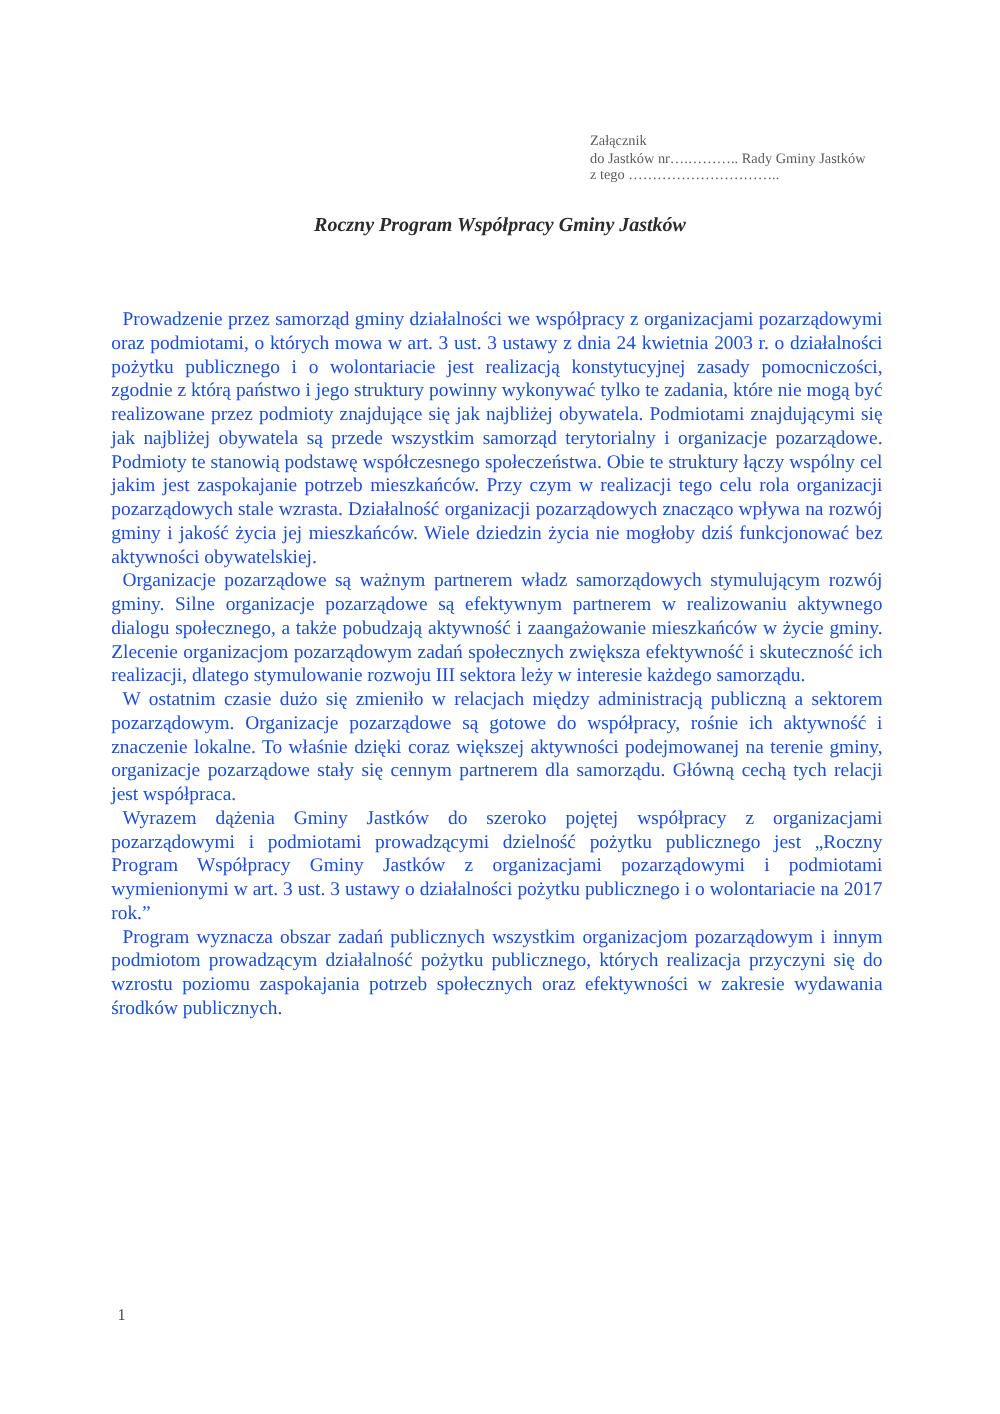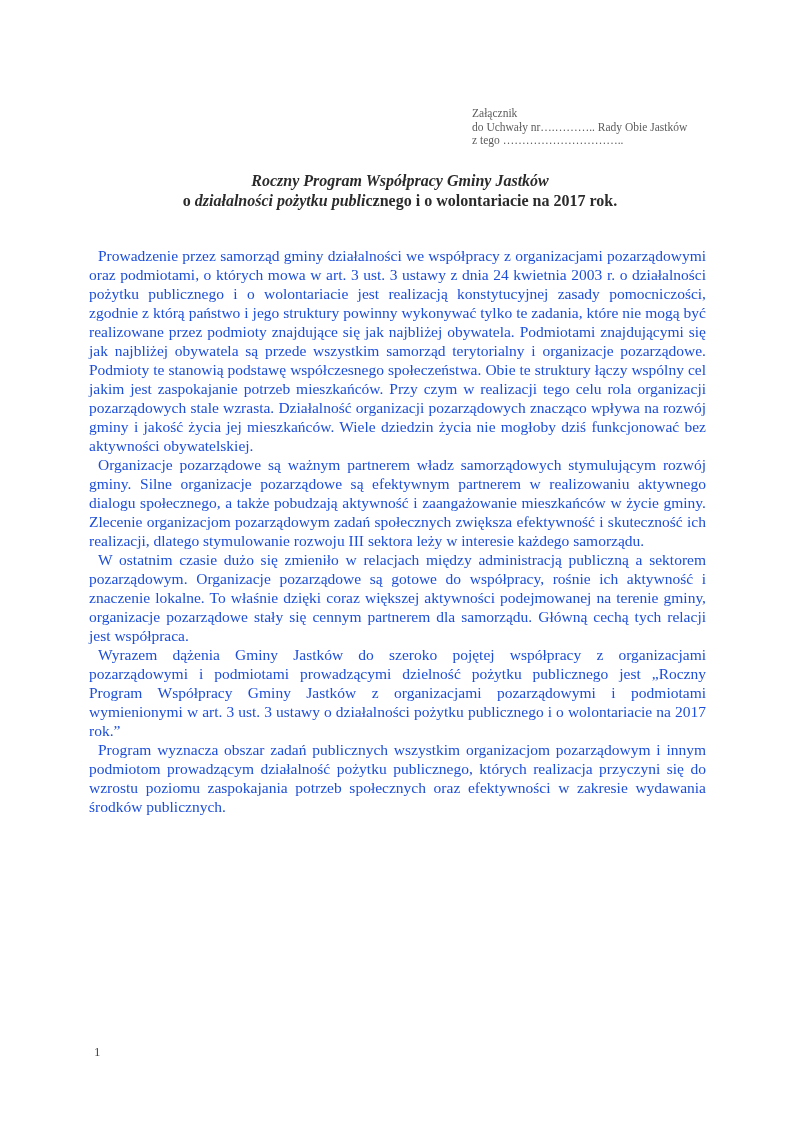--- a/index.html
+++ b/index.html
@@ -55,28 +55,26 @@
     color: #4a4a4a;
   }
 </style>
 </head>
 <body>
 
 <div class="page">
 
   <div class="annotation">
     <div>Załącznik</div>
-    <div>do Uchwały nr….……….. Rady Obie Jastków</div>
+    <div>do Jastków nr….……….. Rady Gminy Jastków</div>
     <div>z tego …………………………..</div>
   </div>
 
   <div class="title-block">
     <div><span class="it">Roczny Program Współpracy Gminy Jastków</span></div>
-    <div><span>o</span>
-      <span class="it">działalności pożytku publi</span><span>cznego i o wolontariacie na 2017 rok.</span></div>
   </div>
 
   <div class="body-block">
     <p>Prowadzenie przez samorząd gminy działalności we współpracy z organizacjami pozarządowymi oraz podmiotami, o których mowa w art. 3 ust. 3 ustawy z dnia 24 kwietnia 2003 r. o działalności pożytku publicznego i o wolontariacie jest realizacją konstytucyjnej zasady pomocniczości, zgodnie z którą państwo i jego struktury powinny wykonywać tylko te zadania, które nie mogą być realizowane przez podmioty znajdujące się jak najbliżej obywatela. Podmiotami znajdującymi się jak najbliżej obywatela są przede wszystkim samorząd terytorialny i organizacje pozarządowe. Podmioty te stanowią podstawę współczesnego społeczeństwa. Obie te struktury łączy wspólny cel jakim jest zaspokajanie potrzeb mieszkańców. Przy czym w realizacji tego celu rola organizacji pozarządowych stale wzrasta. Działalność organizacji pozarządowych znacząco wpływa na rozwój gminy i jakość życia jej mieszkańców. Wiele dziedzin życia nie mogłoby dziś funkcjonować bez aktywności obywatelskiej.</p>
     <p>Organizacje pozarządowe są ważnym partnerem władz samorządowych stymulującym rozwój gminy. Silne organizacje pozarządowe są efektywnym partnerem w realizowaniu aktywnego dialogu społecznego, a także pobudzają aktywność i zaangażowanie mieszkańców w życie gminy. Zlecenie organizacjom pozarządowym zadań społecznych zwiększa efektywność i skuteczność ich realizacji, dlatego stymulowanie rozwoju III sektora leży w interesie każdego samorządu.</p>
     <p>W ostatnim czasie dużo się zmieniło w relacjach między administracją publiczną a sektorem pozarządowym. Organizacje pozarządowe są gotowe do współpracy, rośnie ich aktywność i znaczenie lokalne. To właśnie dzięki coraz większej aktywności podejmowanej na terenie gminy, organizacje pozarządowe stały się cennym partnerem dla samorządu. Główną cechą tych relacji jest współpraca.</p>
     <p>Wyrazem dążenia Gminy Jastków do szeroko pojętej współpracy z organizacjami pozarządowymi i podmiotami prowadzącymi dzielność pożytku publicznego jest „Roczny Program Współpracy Gminy Jastków z organizacjami pozarządowymi i podmiotami wymienionymi w art. 3 ust. 3 ustawy o działalności pożytku publicznego i o wolontariacie na 2017 rok.”</p>
     <p>Program wyznacza obszar zadań publicznych wszystkim organizacjom pozarządowym i innym podmiotom prowadzącym działalność pożytku publicznego, których realizacja przyczyni się do wzrostu poziomu zaspokajania potrzeb społecznych oraz efektywności w zakresie wydawania środków publicznych.</p>
   </div>
 

